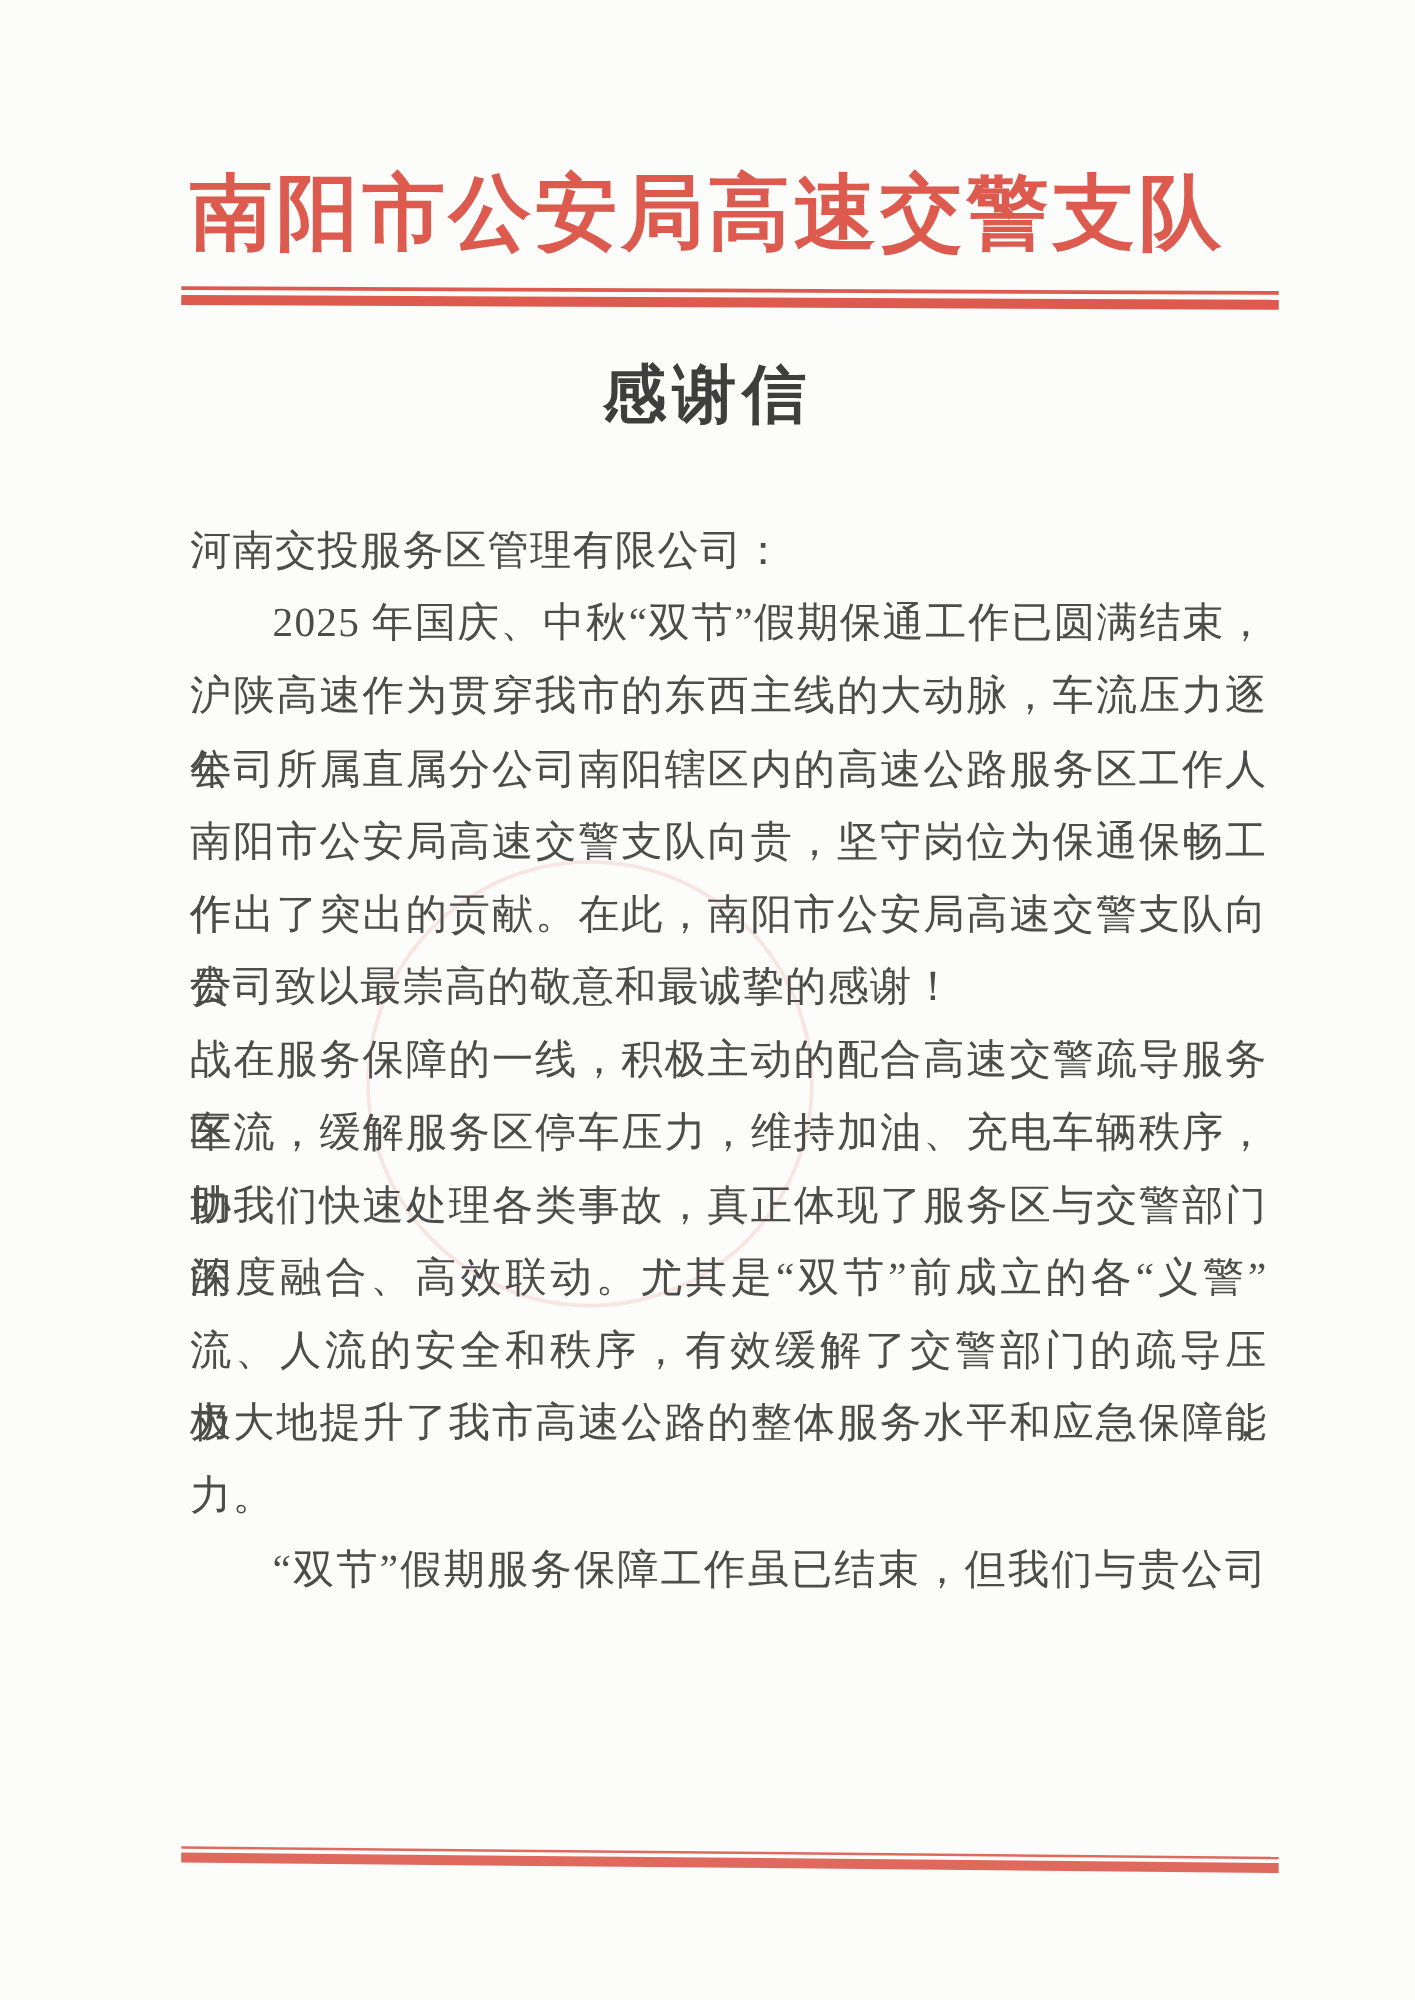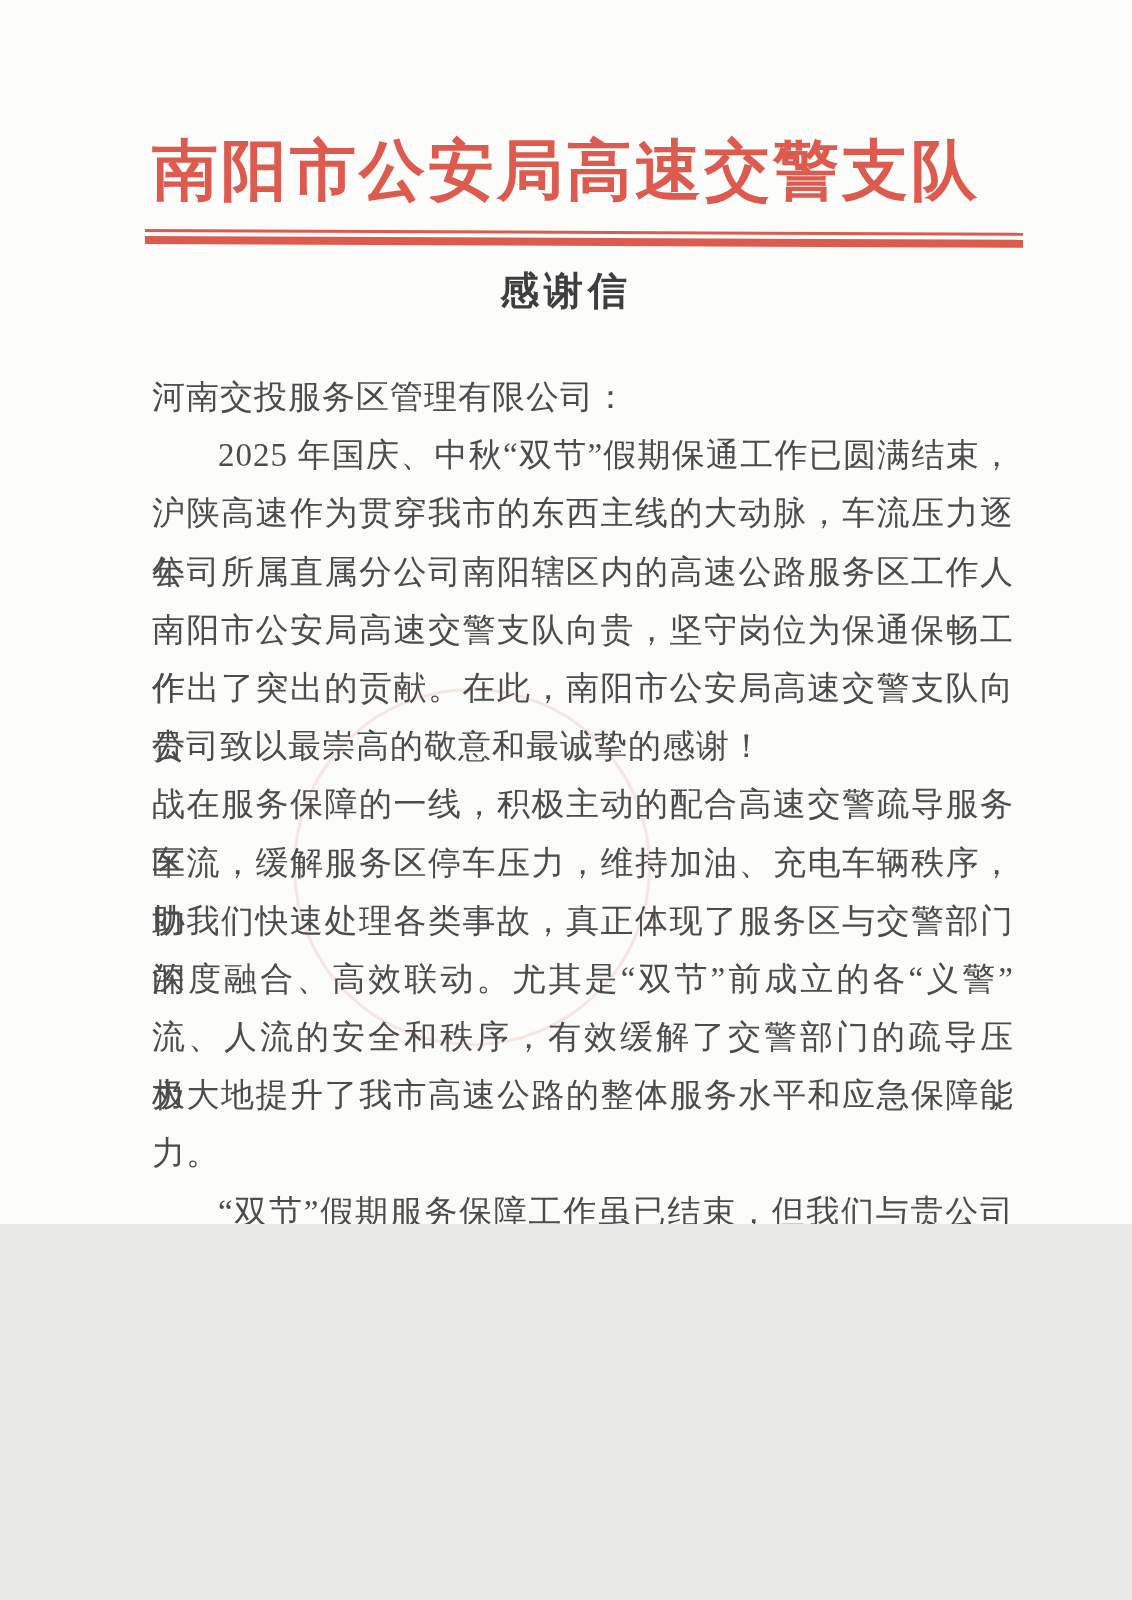--- a/index.html
+++ b/index.html
@@ -1,18 +1,18 @@
 <!DOCTYPE html>
 <html><head>
 <meta charset="utf-8">
 <style>
   html,body { margin:0; padding:0; background:#e8e8e6; }
   .page {
     position:relative;
-    width:1132px; height:1224px;
+    width:1132px; height:1600px;
     margin:0 auto;
     background:#fcfcfa;
     overflow:hidden;
     font-family:"Liberation Serif","DejaVu Serif",serif;
   }
   
   .header-title {
     position:absolute; top:126px; left:0; width:100%;
     text-align:center;
     font-size:66px; font-weight:bold;
@@ -23,37 +23,37 @@
   
   .header-rule {
     position:absolute; left:145px; top:229px; width:878px;
     transform:rotate(0.25deg); transform-origin:left center;
   }
   .header-rule .thin  { height:3px; background:#dd5a4e; }
   .header-rule .gap   { height:4px; }
   .header-rule .thick { height:8px; background:#dd5a4e; }
   
   .letter-title {
-    position:absolute; top:264px; left:0; width:100%;
+    position:absolute; top:282px; left:0; width:100%;
     text-align:center;
-    font-size:39px; font-weight:bold;
+    font-size:51px; font-weight:bold;
     color:#3e3e3e;
     letter-spacing:5px;
   }
   
   .stamp {
     position:absolute; left:293px; top:688px;
     width:352px; height:352px;
     border:3px solid rgba(224,115,104,0.16);
     border-radius:50%;
     pointer-events:none;
   }
   
   .body-text {
-    position:absolute; top:368px; left:152px; width:862px;
+    position:absolute; top:412px; left:152px; width:862px;
     font-size:33px;
     color:#4c4c4c;
     letter-spacing:1px;
   }
   .line {
     height:58.2px; line-height:58.2px;
     overflow:visible;
   }
   .line.fill {
     text-align:justify;

